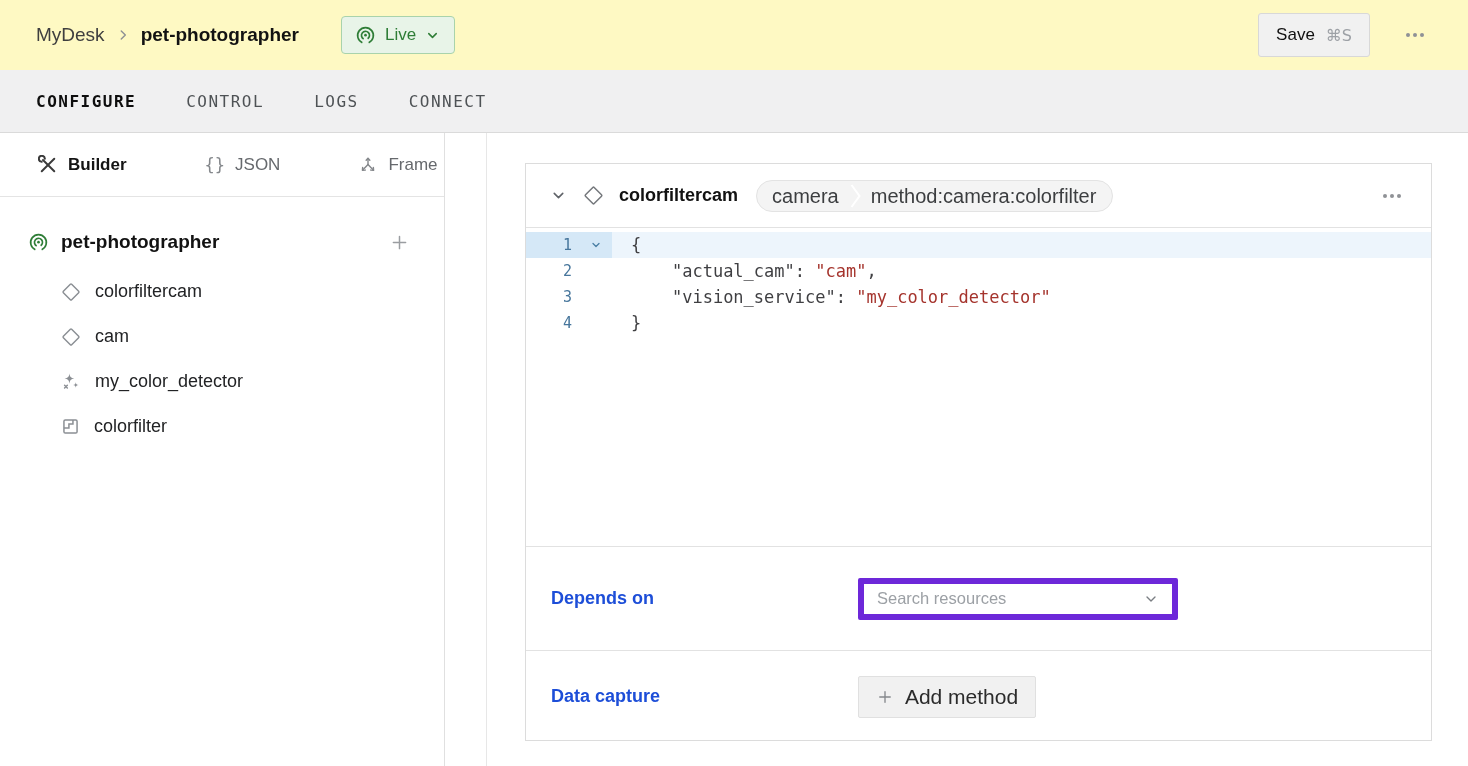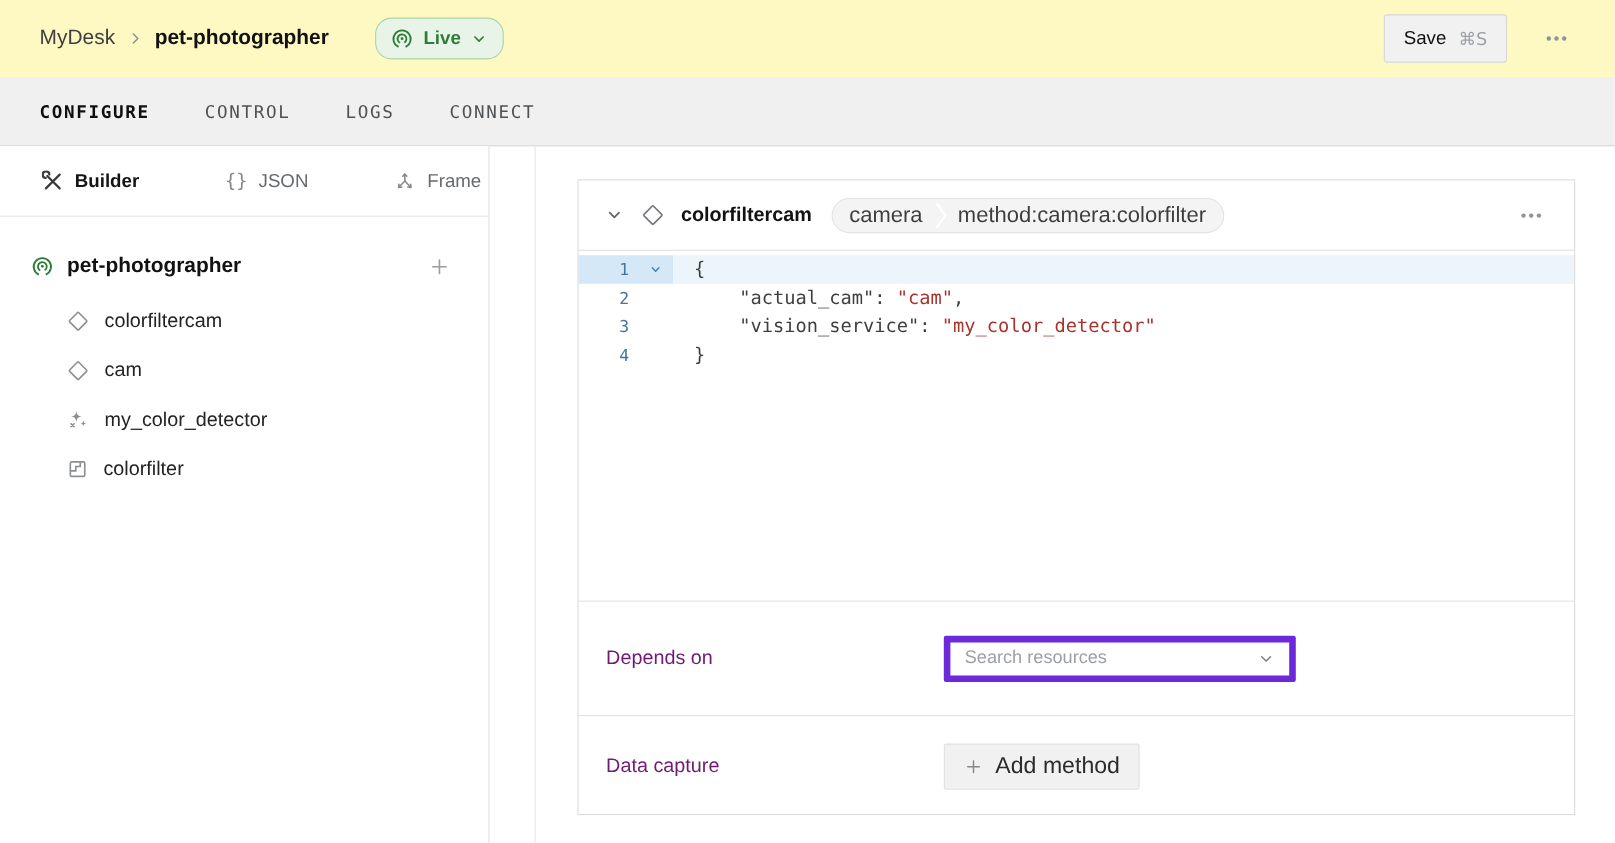--- a/index.html
+++ b/index.html
@@ -7,21 +7,21 @@
     font-family:"Liberation Sans", sans-serif; color:#161616; }
 
   
   .header { position:absolute; left:0; top:0; width:1468px; height:70px;
     background:#fef9c3; display:flex; align-items:center; padding:0 36px; }
   .crumb-parent { font-size:19px; color:#3f3f3f; font-weight:500; }
   .crumb-sep { margin:0 11px; color:#8d9094; display:flex; align-items:center; }
   .crumb-current { font-size:19px; font-weight:700; color:#121212; }
   .live-badge { margin-left:42px; display:inline-flex; align-items:center; gap:9px;
     height:38px; padding:0 14px 0 13px; background:#e8f4e8; border:1px solid #a9d3ab;
-    border-radius:15px; color:#2e7d36; font-size:17px; font-weight:700; cursor:pointer; }
+    border-radius:4px; color:#2e7d36; font-size:17px; font-weight:400; cursor:pointer; }
   .live-badge svg { display:block; }
   .hdr-right { margin-left:auto; display:flex; align-items:center; }
   .save-btn { display:flex; align-items:center; gap:11px; height:44px; padding:0 17px;
     background:#f1f1f1; border:1px solid #d8d8d8; border-radius:3px; font-size:17px; cursor:pointer; }
   .save-label { color:#111; font-family:"Liberation Sans",sans-serif; }
   .save-shortcut { color:#9da1a6; font-family:"DejaVu Sans", sans-serif; font-size:16px; }
   .dots { display:flex; gap:3px; align-items:center; cursor:pointer; padding:6px; }
   .dots i { width:4px; height:4px; border-radius:50%; background:#8f9296; }
   .hdr-menu { margin-left:30px; margin-right:2px; }
 
@@ -81,21 +81,21 @@
   .crow.active .gutter { background:#d5e8f7; }
   .crow.active .codeln { background:#edf5fc; }
   .tk-k { color:#3f3f42; }
   .tk-p { color:#3f3f42; }
   .tk-s { color:#a5342d; }
 
   
   .section { border-top:1px solid #e2e2e2; display:flex; align-items:center; padding-left:25px; }
   .sec-depends { height:104px; }
   .sec-capture { height:92px; }
-  .sec-label { width:307px; font-size:18px; font-weight:400; color:#701a75; }
+  .sec-label { width:307px; font-size:18px; font-weight:700; color:#1d4ed8; }
   .select-box { width:320px; height:42px; border:6px solid #6d28d9; border-radius:2px;
     display:flex; align-items:center; padding:0 13px; cursor:pointer; background:#fff; }
   .select-ph { color:#9ca0a5; font-size:16.5px; flex:1; }
   .select-box .chev { color:#7a7e83; display:flex; }
   .add-btn { width:178px; height:42px; background:#f1f1f1; border:1px solid #e0e0e0;
     border-radius:2px; display:flex; align-items:center; justify-content:center; gap:11px;
     cursor:pointer; }
   .add-btn .plus { color:#85888c; display:flex; }
   .add-btn .add-label { font-size:21px; color:#2b2b2b; }
 </style>

